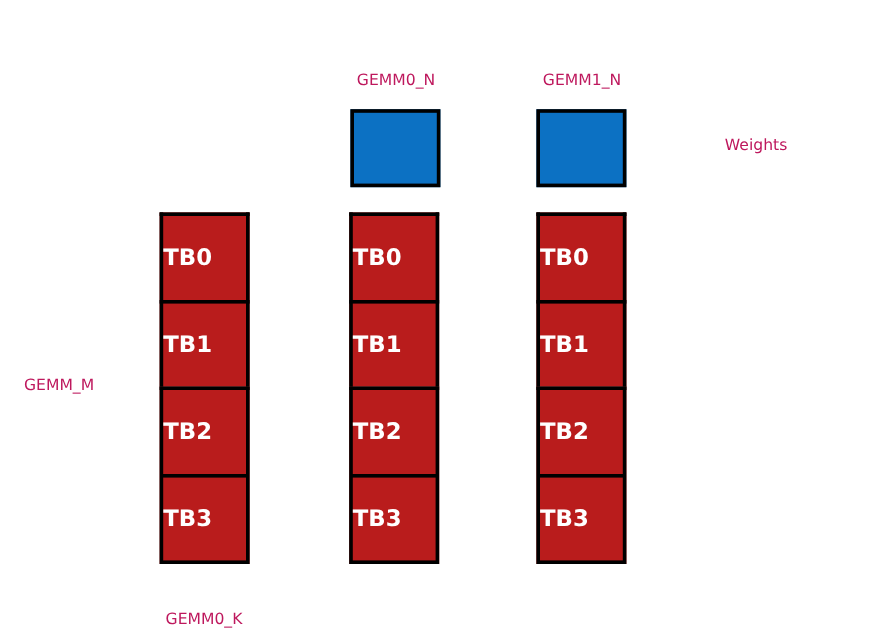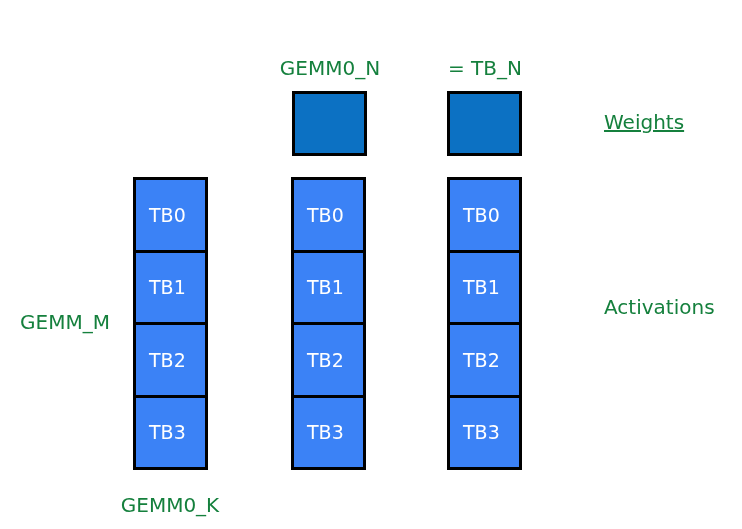--- a/index.html
+++ b/index.html
@@ -12,86 +12,86 @@
     width: 742px;
     height: 529px;
     background: #ffffff;
     font-family: "DejaVu Sans", "Liberation Sans", sans-serif;
     overflow: hidden;
   }
 
   
   .label {
     position: absolute;
-    color: #15803d;
-    font-size: 20px;
+    color: #be185d;
+    font-size: 13px;
     line-height: 24px;
     white-space: pre;
   }
   .label.centered {
     text-align: center;
   }
 
   .top-label { width: 160px; }
-  .bottom-label { width: 160px; }
+  .bottom-label { width: 160px; margin-top: 12px; }
 
   
   .weight-box {
     position: absolute;
     background: #0c71c3;
     border: 3px solid #000000;
     box-sizing: border-box;
   }
 
   
   .act-column {
     position: absolute;
     width: 75px;
     height: 293px;
     display: flex;
     flex-direction: column;
   }
   .act-cell {
     flex: 1 1 0;
-    background: #3b82f6;
+    background: #b91c1c;
     border: 3px solid #000000;
     border-bottom-width: 0;
     box-sizing: border-box;
     display: flex;
     align-items: center;
     color: #ffffff;
     font-size: 19px;
-    padding-left: 13px;
     box-sizing: border-box;
+    font-weight: bold;
   }
   .act-cell:last-child {
     border-bottom-width: 3px;
   }
 </style>
 </head>
 <body>
 
 <div id="canvas">
 
   <div class="label centered top-label" style="left:250px; top:8px;">
     <div>GEMM0_N</div>
     <div>= TB_N</div>
   </div>
 
   <div class="label centered top-label" style="left:405px; top:8px;">
+    <div>GEMM1_N</div>
     <div>= TB_N</div>
   </div>
 
   <div class="weight-box" style="left:292px; top:91px; width:75px; height:65px;"></div>
 
   <div class="weight-box" style="left:447px; top:91px; width:75px; height:65px;"></div>
 
-  <div class="label" style="left:604px; top:110px;text-decoration:underline;">Weights</div>
+  <div class="label" style="left:604px; top:110px;">Weights</div>
 
-  <div class="label" style="left:604px; top:295px;">Activations</div>
 
   <div class="label" style="left:20px; top:310px;">GEMM_M</div>
 
   <div class="act-column" style="left:133px; top:177px;">
     <div class="act-cell">TB0</div>
     <div class="act-cell">TB1</div>
     <div class="act-cell">TB2</div>
     <div class="act-cell">TB3</div>
   </div>
 

